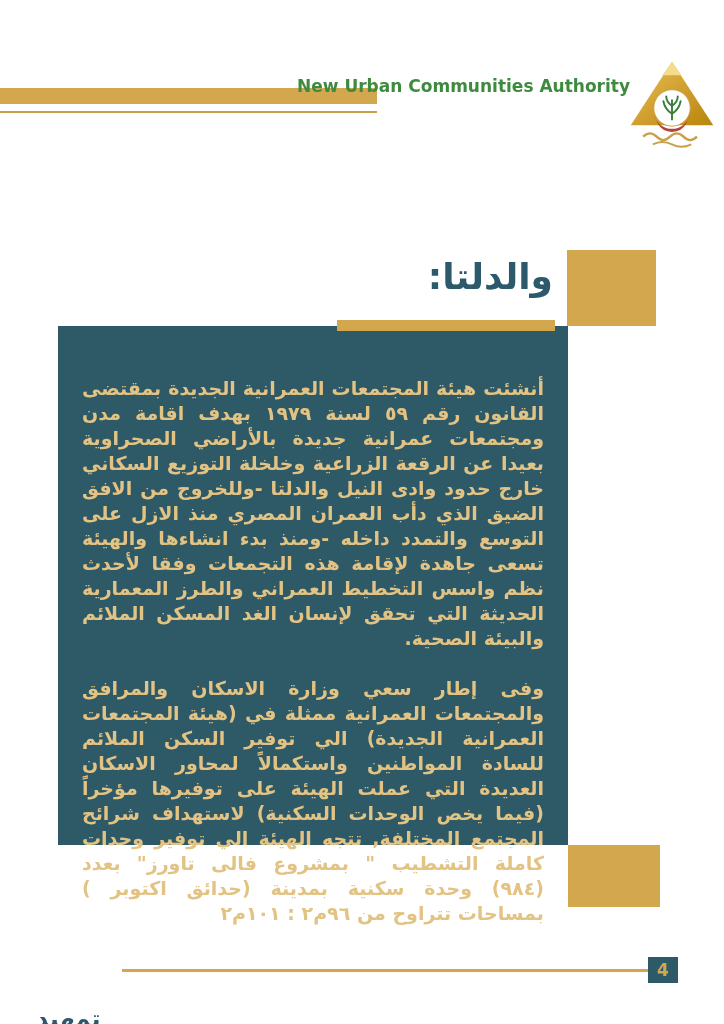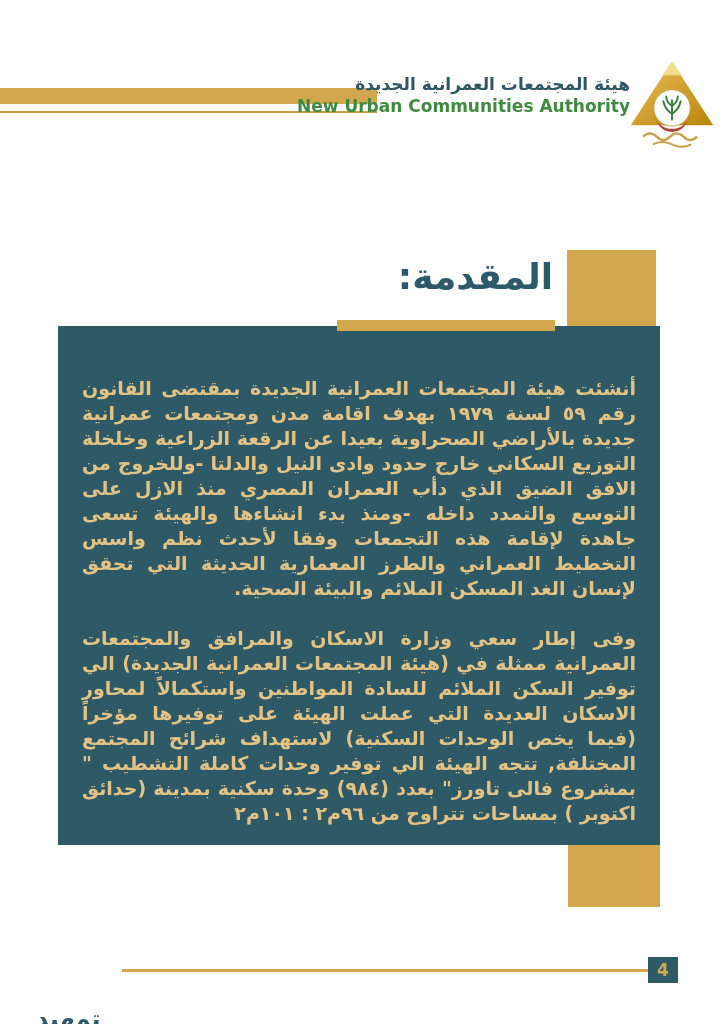--- a/index.html
+++ b/index.html
@@ -64,21 +64,21 @@
   .intro-gold-bar {
     position: absolute; left: 337px; top: 320px;
     width: 218px; height: 11px;
     background: #d2a74e;
     z-index: 2;
   }
 
   
   .content-box {
     position: absolute; left: 58px; top: 326px;
-    width: 602px; height: 519px;
+    width: 510px; height: 519px;
     background: #2e5967;
     padding: 50px 24px 0 24px;
     direction: rtl;
     text-align: justify;
     color: #e2c384;
     font-size: 19px;
     line-height: 25px;
     font-weight: bold;
     z-index: 1;
   }
@@ -117,21 +117,20 @@
 </style>
 </head>
 <body>
 
 <div class="page">
 
   <div class="gold-bar-thick"></div>
   <div class="gold-bar-thin"></div>
 
   <div class="header-titles">
-    <div class="title-ar">هيئة المجتمعات العمرانية الجديدة</div>
     <div class="title-en">New Urban Communities Authority</div>
   </div>
 
   <div class="logo">
     <svg viewBox="0 0 100 100" width="96" height="96">
       <defs>
         <linearGradient id="goldGrad" x1="0" y1="0" x2="1" y2="1">
           <stop offset="0" stop-color="#e8c55e"></stop>
           <stop offset="0.5" stop-color="#d2a030"></stop>
           <stop offset="1" stop-color="#b8860b"></stop>
@@ -151,21 +150,21 @@
       </g>
 
       <path d="M31 60 A20 20 0 0 0 69 60 L65 68 A17 17 0 0 1 35 68 Z" fill="#a93226" opacity="0.9"></path>
 
       <path d="M20 82 Q27 75 34 82 T48 82 T62 82 T76 82" stroke="#c9a04a" stroke-width="2.5" fill="none"></path>
       <path d="M30 90 Q40 85 50 90 T70 90" stroke="#c9a04a" stroke-width="2" fill="none"></path>
     </svg>
   </div>
 
   <div class="intro-square-top"></div>
-  <h1 class="intro-heading">المقدمة:</h1>
+  <h1 class="intro-heading">والدلتا:</h1>
   <div class="intro-gold-bar"></div>
 
   <div class="content-box">
     <p>أنشئت هيئة المجتمعات العمرانية الجديدة بمقتضى القانون رقم ٥٩ لسنة ١٩٧٩ بهدف اقامة مدن ومجتمعات عمرانية جديدة بالأراضي الصحراوية بعيدا عن الرقعة الزراعية وخلخلة التوزيع السكاني خارج حدود وادى النيل والدلتا -وللخروج من الافق الضيق الذي دأب العمران المصري منذ الازل على التوسع والتمدد داخله -ومنذ بدء انشاءها والهيئة تسعى جاهدة لإقامة هذه التجمعات وفقا لأحدث نظم واسس التخطيط العمراني والطرز المعمارية الحديثة التي تحقق لإنسان الغد المسكن الملائم والبيئة الصحية.</p>
     <p>وفى إطار سعي وزارة الاسكان والمرافق والمجتمعات العمرانية ممثلة في (هيئة المجتمعات العمرانية الجديدة) الي توفير السكن الملائم للسادة المواطنين واستكمالاً لمحاور الاسكان العديدة التي عملت الهيئة على توفيرها مؤخراً (فيما يخص الوحدات السكنية) لاستهداف شرائح المجتمع المختلفة, تتجه الهيئة الي توفير وحدات كاملة التشطيب " بمشروع فالى تاورز" بعدد (٩٨٤) وحدة سكنية بمدينة (حدائق اكتوبر ) بمساحات تتراوح من ٩٦م٢ : ١٠١م٢</p>
   </div>
   <div class="intro-square-bottom"></div>
 
   <div class="footer-label">تمهيد</div>
   <div class="footer-line"></div>

